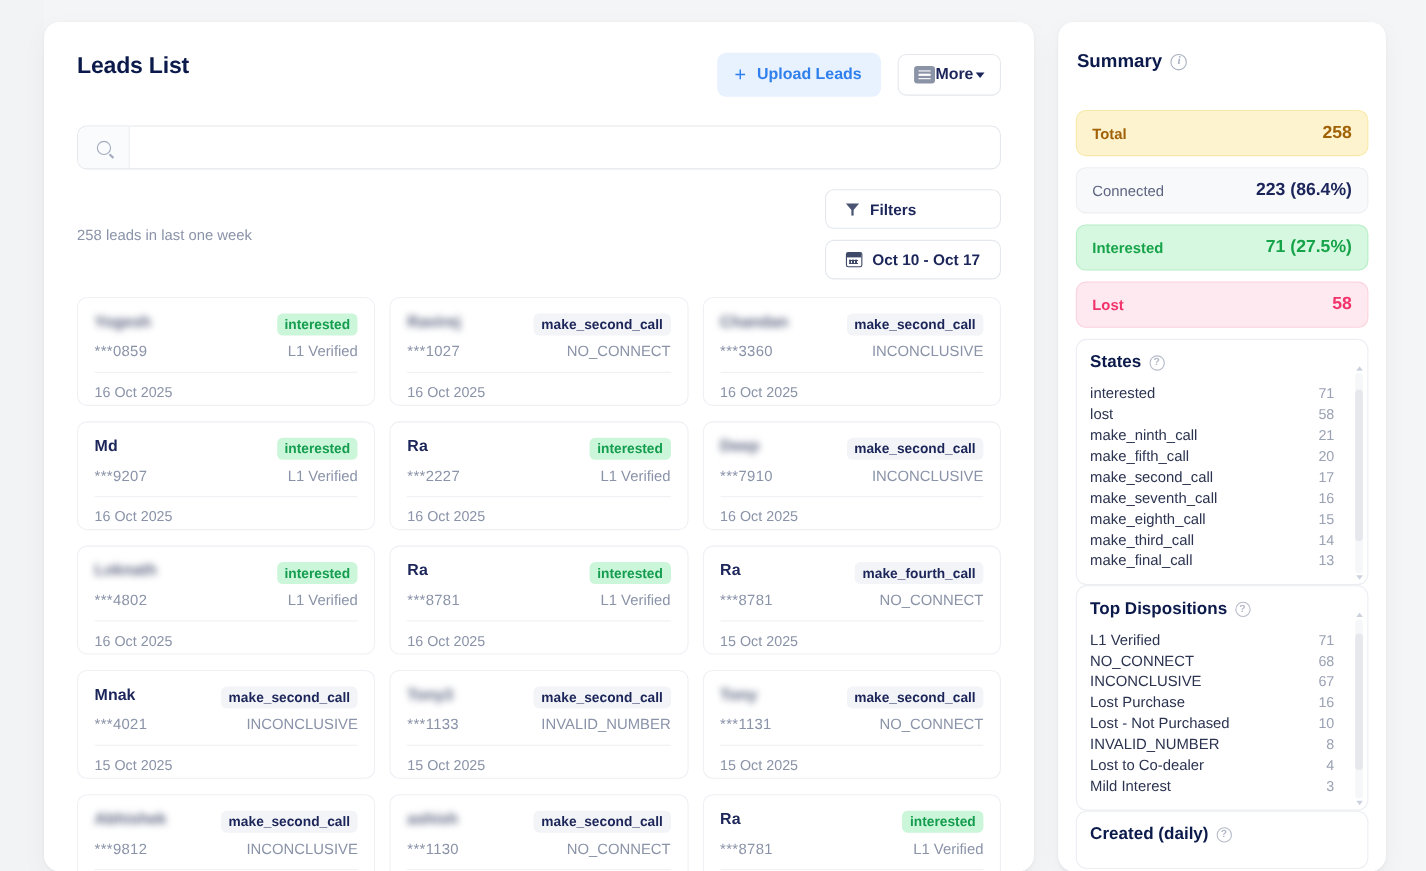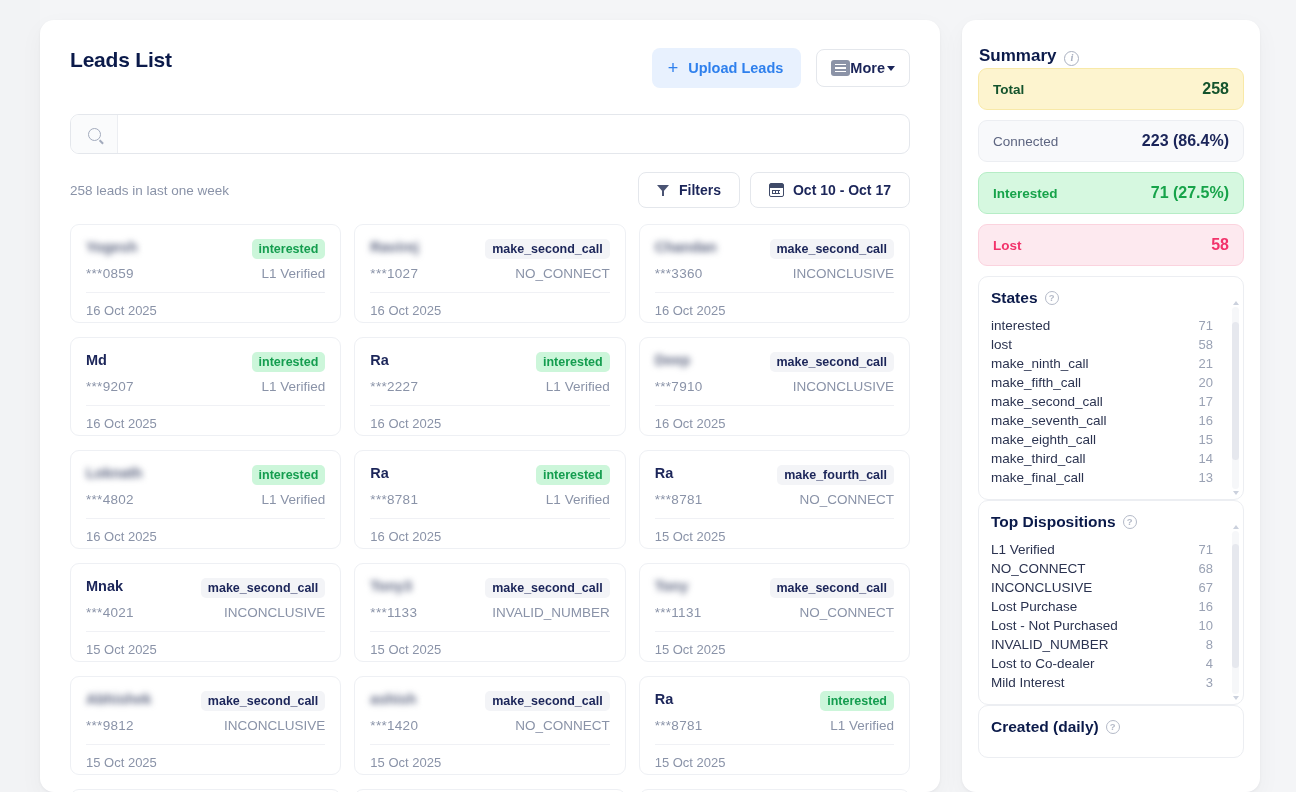--- a/index.html
+++ b/index.html
@@ -92,21 +92,21 @@
     padding: 0 16px; font-size: 15px; color: #1b2559;
     font-family: "Liberation Sans", sans-serif; background: transparent;
   }
   .search-input::placeholder { color: #a8b0c2; }
 
   .meta-row {
     display: flex; align-items: center; justify-content: space-between;
     margin-bottom: 16px;
   }
   .leads-count { font-size: 13.5px; color: #8a93a8; }
-  .meta-buttons { display: flex; gap: 10px; }
+  .meta-buttons { display: flex; gap: 10px; flex-direction: column; }
   .pill-btn {
     display: flex; align-items: center; gap: 9px;
     border: 1px solid #e4e7ec; border-radius: 8px; background: #fff;
     padding: 9px 18px; font-size: 14px; font-weight: bold; color: #1b2559;
     font-family: "Liberation Sans", sans-serif; cursor: pointer;
   }
   .funnel-icon { width: 13px; height: 12px; position: relative; }
   .funnel-icon::before {
     content:""; position:absolute; top:1px; left:0;
     border-left:6.5px solid transparent; border-right:6.5px solid transparent;
@@ -155,41 +155,41 @@
 
   
   .summary-panel {
     width: 298px;
     background: #ffffff;
     border-radius: 14px;
     box-shadow: 0 1px 3px rgba(16,24,40,.05), 0 8px 24px rgba(16,24,40,.04);
     padding: 26px 16px 0 16px;
     overflow: hidden;
   }
-  .summary-title-row { display: flex; align-items: flex-end; gap: 8px; margin-bottom: 2px; padding-left: 1px;}
+  .summary-title-row { display: flex; align-items: center; gap: 8px; margin-bottom: 34px; padding-left: 1px;}
   .summary-title { font-size: 17px; font-weight: bold; color: #0b1a4a; }
   .info-icon {
     width: 15px; height: 15px; border-radius: 50%; border: 1.3px solid #a9b0c0;
     color: #a9b0c0; font-size: 10.5px; line-height: 12.5px; text-align: center;
     font-family: "Liberation Serif", serif; font-style: italic; font-weight: bold;
   }
   .q-icon {
     width: 14px; height: 14px; border-radius: 50%; border: 1.3px solid #b4bac8;
     color: #b4bac8; font-size: 9.5px; line-height: 11.5px; text-align: center;
     font-weight: bold; font-family: "Liberation Sans", sans-serif;
   }
   .stat-row {
     display: flex; align-items: center; justify-content: space-between;
     border-radius: 9px; padding: 11px 14px; margin-bottom: 10px;
     border: 1px solid transparent;
   }
   .stat-label { font-size: 13.5px; font-weight: bold; }
   .stat-value { font-size: 16px; font-weight: bold; }
   .stat-total { background: #fdf4cf; border-color: #f8e9a8; }
-  .stat-total .stat-label, .stat-total .stat-value { color: #14532d; }
+  .stat-total .stat-label, .stat-total .stat-value { color: #a16207; }
   .stat-connected { background: #f8f9fb; border-color: #eceef2; }
   .stat-connected .stat-label { color: #5d6580; font-weight: normal; }
   .stat-connected .stat-value { color: #1b2559; }
   .stat-interested { background: #d6f8e0; border-color: #b6edc6; }
   .stat-interested .stat-label, .stat-interested .stat-value { color: #17a34a; }
   .stat-lost { background: #fde9ef; border-color: #fbd3de; }
   .stat-lost .stat-label, .stat-lost .stat-value { color: #f2336b; }
 
   .sub-card {
     border: 1px solid #eceef2; border-radius: 10px;
@@ -422,21 +422,21 @@
           </div>
           <div class="lc-divider"></div>
           <div class="lc-date">15 Oct 2025</div>
         </div>
         <div class="lead-card">
           <div class="lc-top">
             <span class="lc-name blurred">ashish</span>
             <span class="chip chip-state">make_second_call</span>
           </div>
           <div class="lc-mid">
-            <span class="lc-phone">***1420</span>
+            <span class="lc-phone">***1130</span>
             <span class="lc-disp">NO_CONNECT</span>
           </div>
           <div class="lc-divider"></div>
           <div class="lc-date">15 Oct 2025</div>
         </div>
         <div class="lead-card">
           <div class="lc-top">
             <span class="lc-name">Ra</span>
             <span class="chip chip-interested">interested</span>
           </div>

